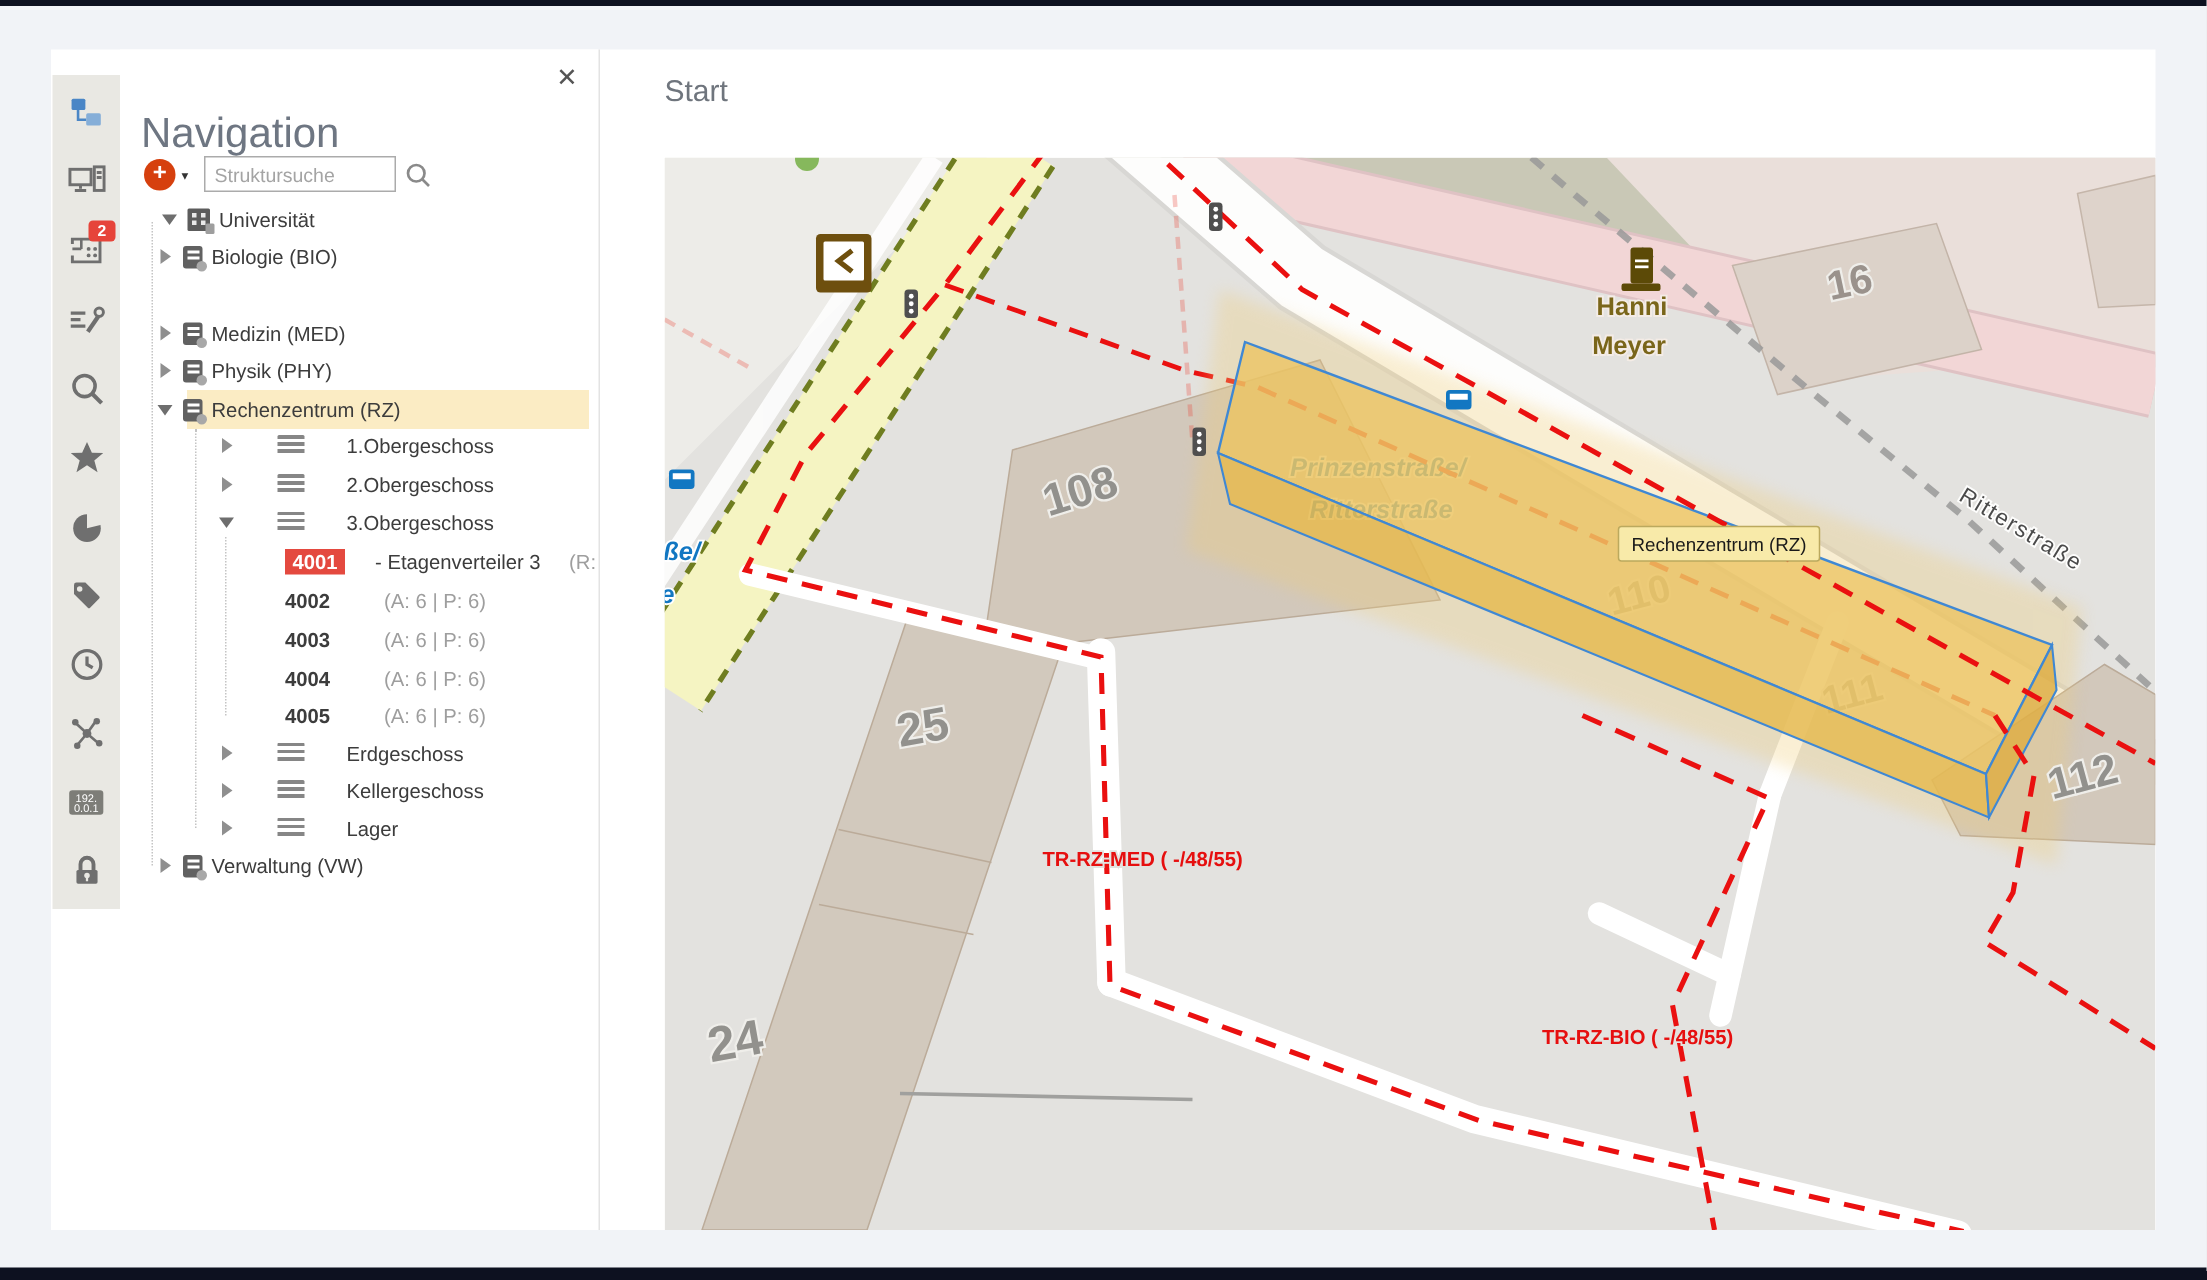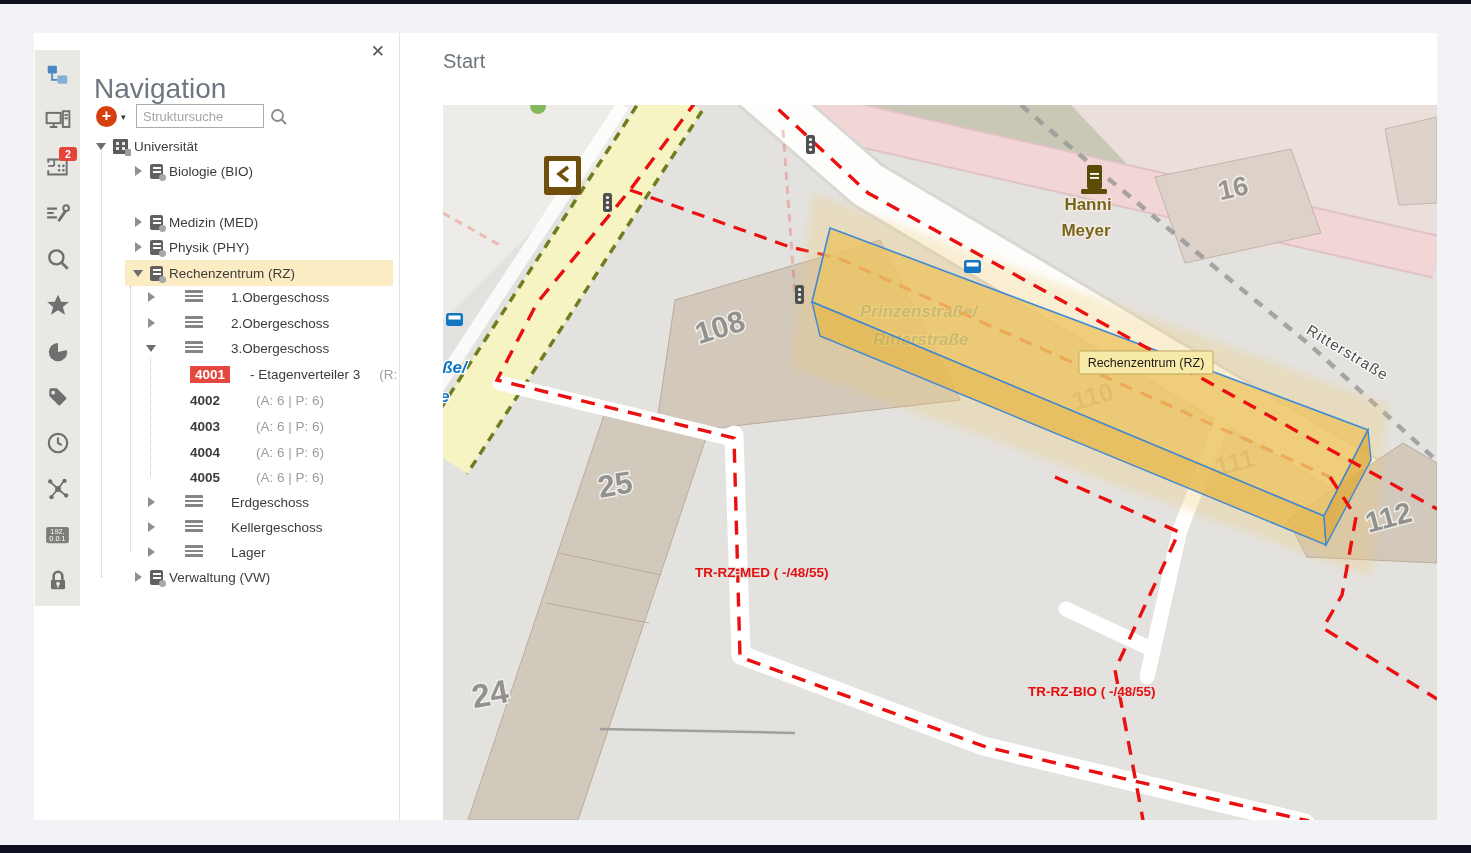--- a/index.html
+++ b/index.html
@@ -22,21 +22,21 @@
   .addbtn{left:16px;top:73px;width:21px;height:21px;border-radius:50%;background:#d6400e;color:#fff;
     font-size:16px;line-height:20px;text-align:center;font-weight:bold;cursor:pointer;}
   .caret{left:41px;top:79px;font-size:9px;color:#333;cursor:pointer;}
   .searchbox{left:56px;top:71px;width:128px;height:24px;border:1px solid #ababab;box-sizing:border-box;
     font-size:13px;padding:0 6px;color:#333;font-family:"Liberation Sans",sans-serif;outline:none;}
   .searchbox::placeholder{color:#a4a4a4;}
   .divline{left:399px;top:33px;width:1px;height:787px;background:#e3e3e3;}
   
   .trow{position:absolute;left:0;width:319px;height:26px;display:flex;align-items:center;
     font-size:13.5px;color:#3c3c3c;box-sizing:border-box;white-space:nowrap;cursor:pointer;}
-  .lvl0{padding-left:16px;} .lvl1{padding-left:53px;} .lvl2{padding-left:66px;gap:22px;} .lvl3{padding-left:110px;gap:14px;}
+  .lvl0{padding-left:28px;} .lvl1{padding-left:25px;} .lvl2{padding-left:66px;gap:22px;} .lvl3{padding-left:110px;gap:14px;}
   .sel{background:linear-gradient(90deg,transparent 0,transparent 45px,#fbecc4 45px,#fbecc4 313px,transparent 313px);}
   .tw{width:11px;height:11px;flex:0 0 auto;margin-right:6px;position:relative;}
   .tw.exp::before{content:"";position:absolute;left:0;top:2px;
     border-left:5.5px solid transparent;border-right:5.5px solid transparent;border-top:7px solid #6e6e6e;}
   .tw.col::before{content:"";position:absolute;left:2px;top:0;
     border-top:5.5px solid transparent;border-bottom:5.5px solid transparent;border-left:7px solid #8f8f8f;}
   .ticon{flex:0 0 auto;margin-right:6px;position:relative;}
   .ticon.org{width:15px;height:15px;background:#5c5c5c;border-radius:1px;}
   .ticon.org::before{content:"";position:absolute;left:3px;top:3px;width:3px;height:3px;background:#e9e9e9;
     box-shadow:6px 0 #e9e9e9,0 5px #e9e9e9,6px 5px #e9e9e9;}

